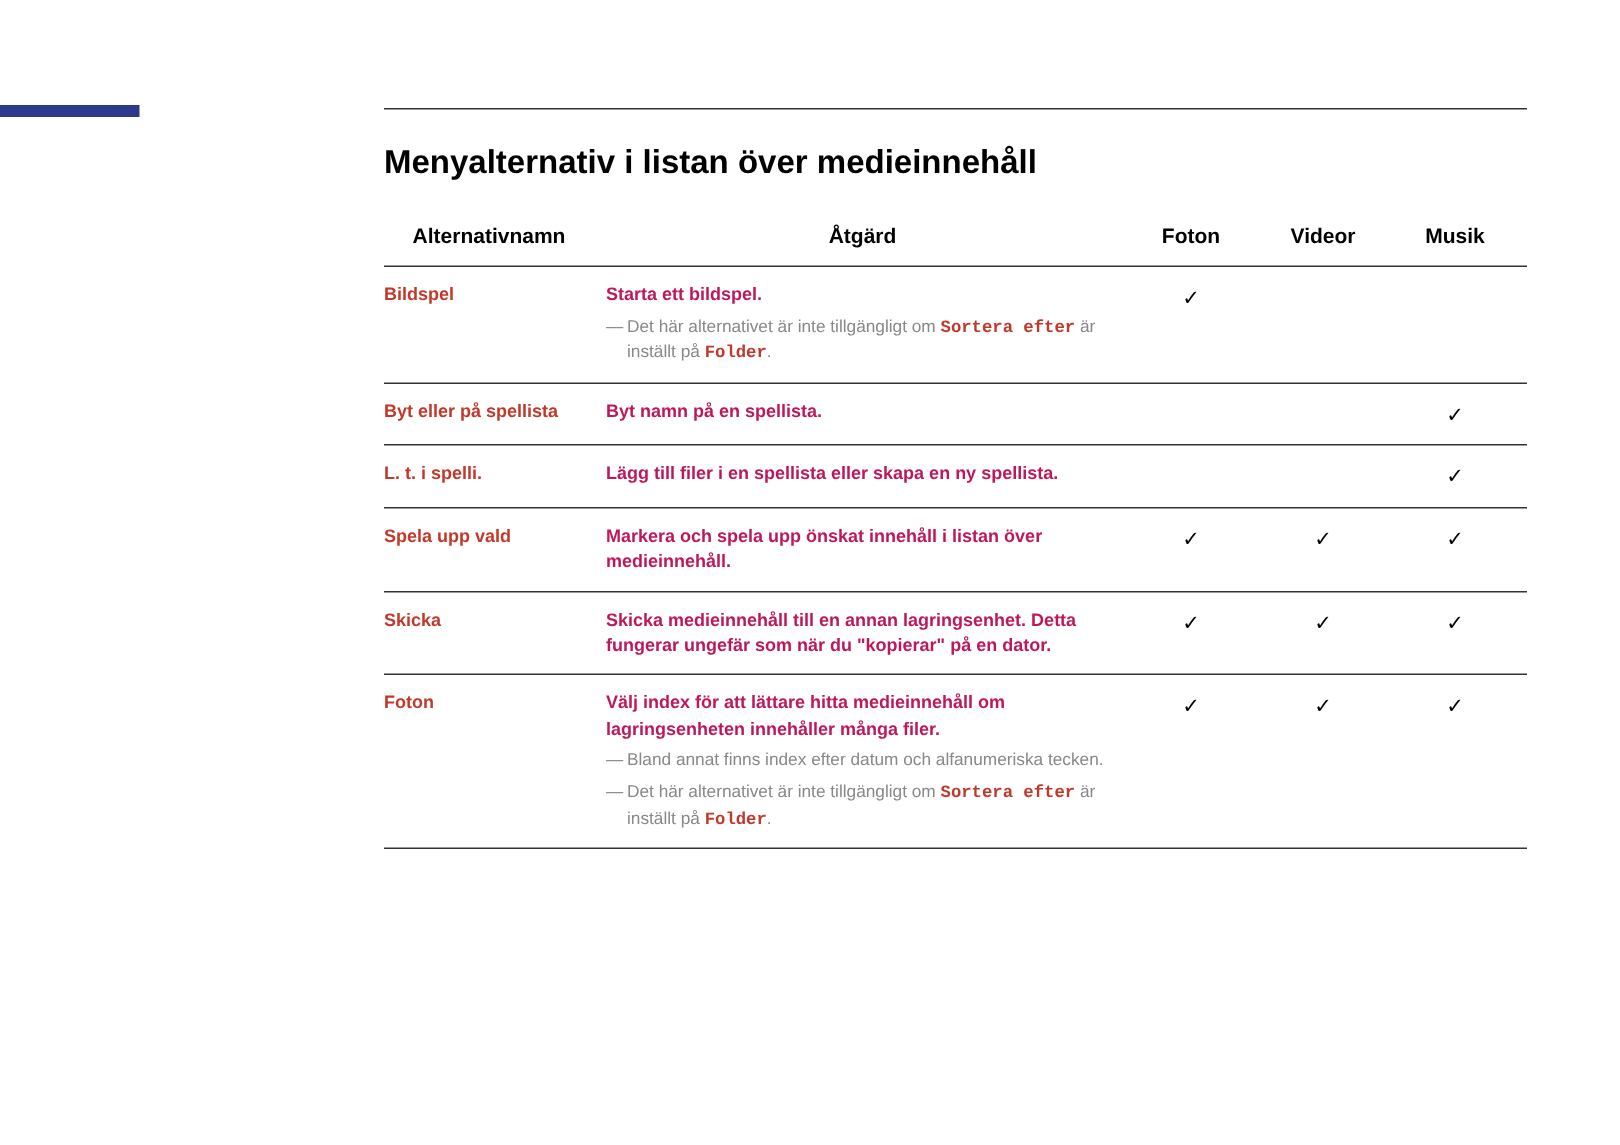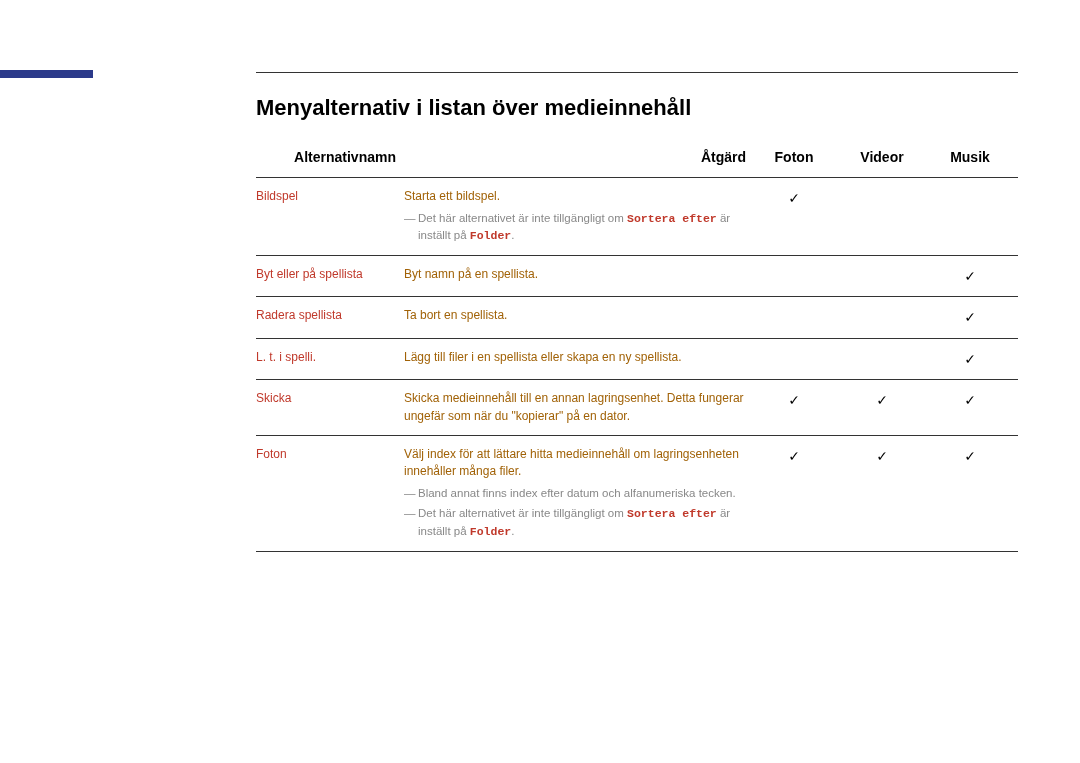--- a/index.html
+++ b/index.html
@@ -44,21 +44,21 @@
     margin: 0 0 16px 0;
     color: #000;
   }
   table.menu-table {
     width: 100%;
     border-collapse: collapse;
     font-size: 12px;
     line-height: 1.45;
   }
   .menu-table th {
-    text-align: right;
+    text-align: center;
     font-size: 14px;
     font-weight: 600;
     color: #000;
     padding: 10px 8px 10px 0;
     border-bottom: 1px solid #333;
     vertical-align: bottom;
   }
   .menu-table th.col-foton,
   .menu-table th.col-videor,
   .menu-table th.col-musik {
@@ -74,21 +74,21 @@
     border-bottom: 1px solid #333;
   }
   .col-name {
     width: 140px;
   }
   .col-action {
     width: auto;
   }
   .opt-name {
     color: #c0392b;
-    font-weight: 400;
+    font-weight: 700;
     font-size: 12px;
   }
   .tick {
     text-align: center;
     vertical-align: top;
   }
   .check {
     font-size: 14px;
     color: #000;
   }
@@ -106,21 +106,22 @@
     left: 0;
     top: 0;
     color: #888;
   }
   .accent {
     color: #c0392b;
     font-weight: 600;
     font-family: Liberation Mono, monospace;
   }
   .action-main {
-    color: #a16207;
+    color: #be185d;
+    font-weight: bold;
   }
 </style>
 </head>
 <body>
 
 <div class="page">
   <div class="bar"></div>
   <div class="top-rule"></div>
 
   <div class="content">
@@ -146,31 +147,31 @@
             <td class="tick"></td>
           </tr>
           <tr>
             <td class="col-name"><span class="opt-name">Byt eller på spellista</span></td>
             <td class="col-action"><span class="action-main">Byt namn på en spellista.</span></td>
             <td class="tick"></td>
             <td class="tick"></td>
             <td class="tick"><span class="check">✓</span></td>
           </tr>
           <tr>
-            <td class="col-name"><span class="opt-name">Radera spellista</span></td>
-            <td class="col-action"><span class="action-main">Ta bort en spellista.</span></td>
+            <td class="col-name"><span class="opt-name">L. t. i spelli.</span></td>
+            <td class="col-action"><span class="action-main">Lägg till filer i en spellista eller skapa en ny spellista.</span></td>
             <td class="tick"></td>
             <td class="tick"></td>
             <td class="tick"><span class="check">✓</span></td>
           </tr>
           <tr>
-            <td class="col-name"><span class="opt-name">L. t. i spelli.</span></td>
-            <td class="col-action"><span class="action-main">Lägg till filer i en spellista eller skapa en ny spellista.</span></td>
-            <td class="tick"></td>
-            <td class="tick"></td>
+            <td class="col-name"><span class="opt-name">Spela upp vald</span></td>
+            <td class="col-action"><span class="action-main">Markera och spela upp önskat innehåll i listan över medieinnehåll.</span></td>
+            <td class="tick"><span class="check">✓</span></td>
+            <td class="tick"><span class="check">✓</span></td>
             <td class="tick"><span class="check">✓</span></td>
           </tr>
           <tr>
             <td class="col-name"><span class="opt-name">Skicka</span></td>
             <td class="col-action"><span class="action-main">Skicka medieinnehåll till en annan lagringsenhet. Detta fungerar ungefär som när du "kopierar" på en dator.</span></td>
             <td class="tick"><span class="check">✓</span></td>
             <td class="tick"><span class="check">✓</span></td>
             <td class="tick"><span class="check">✓</span></td>
           </tr>
           <tr class="last-row">

